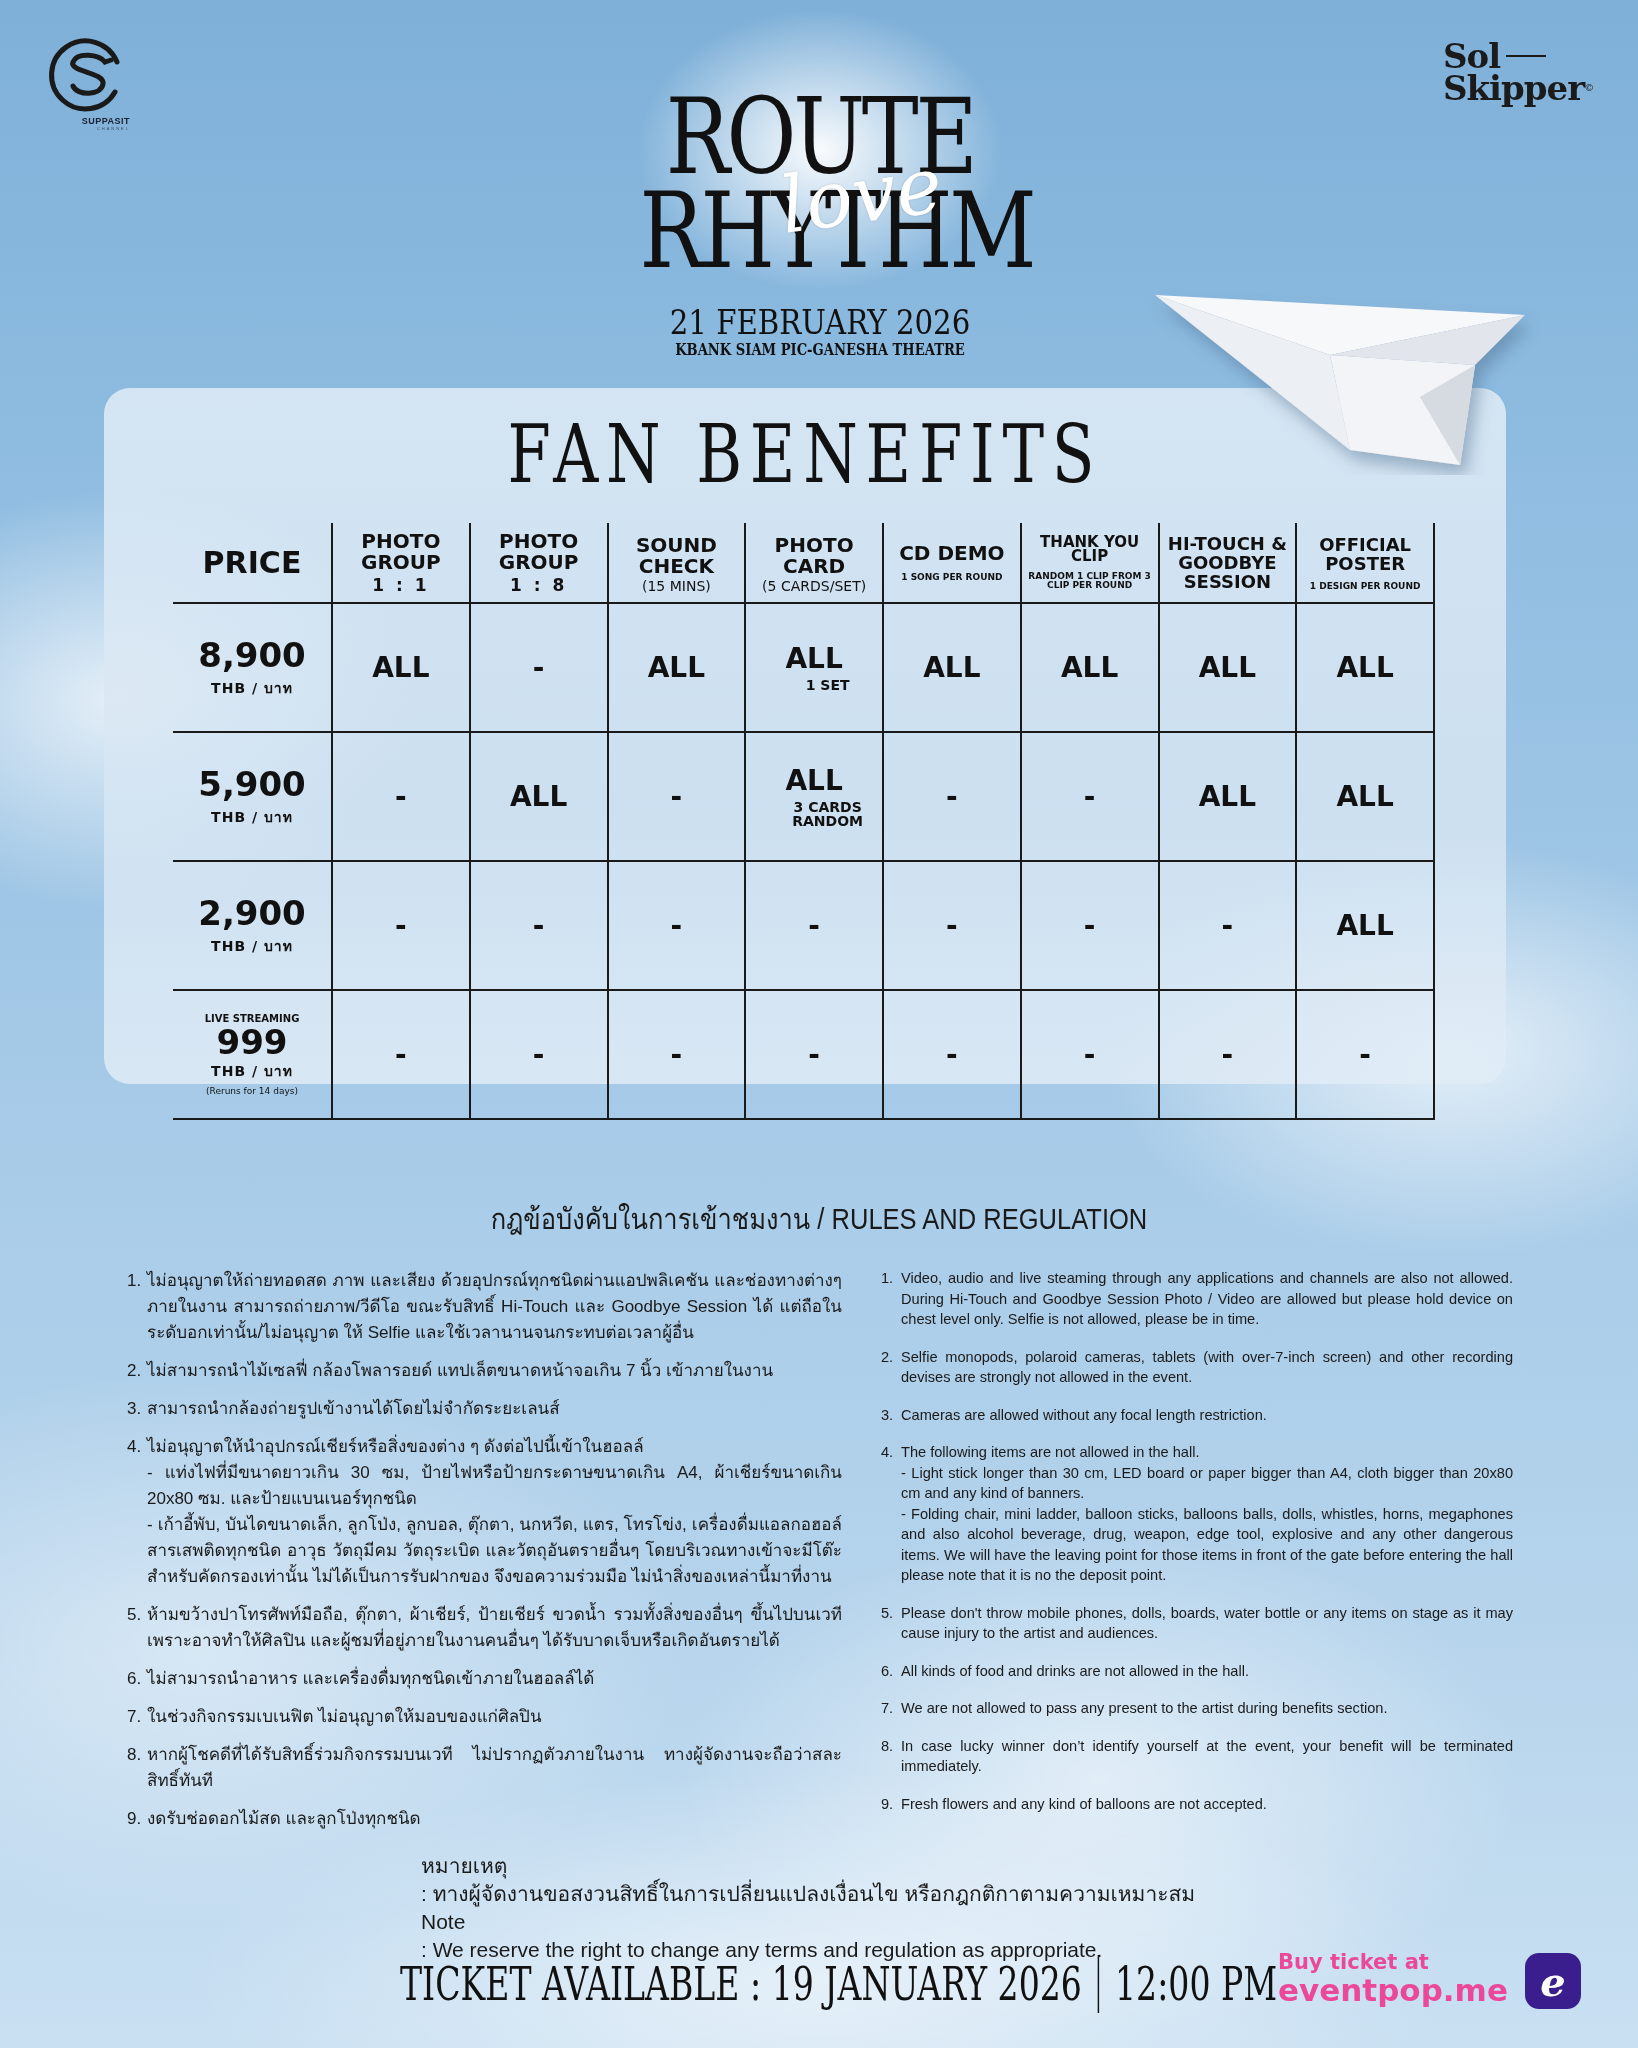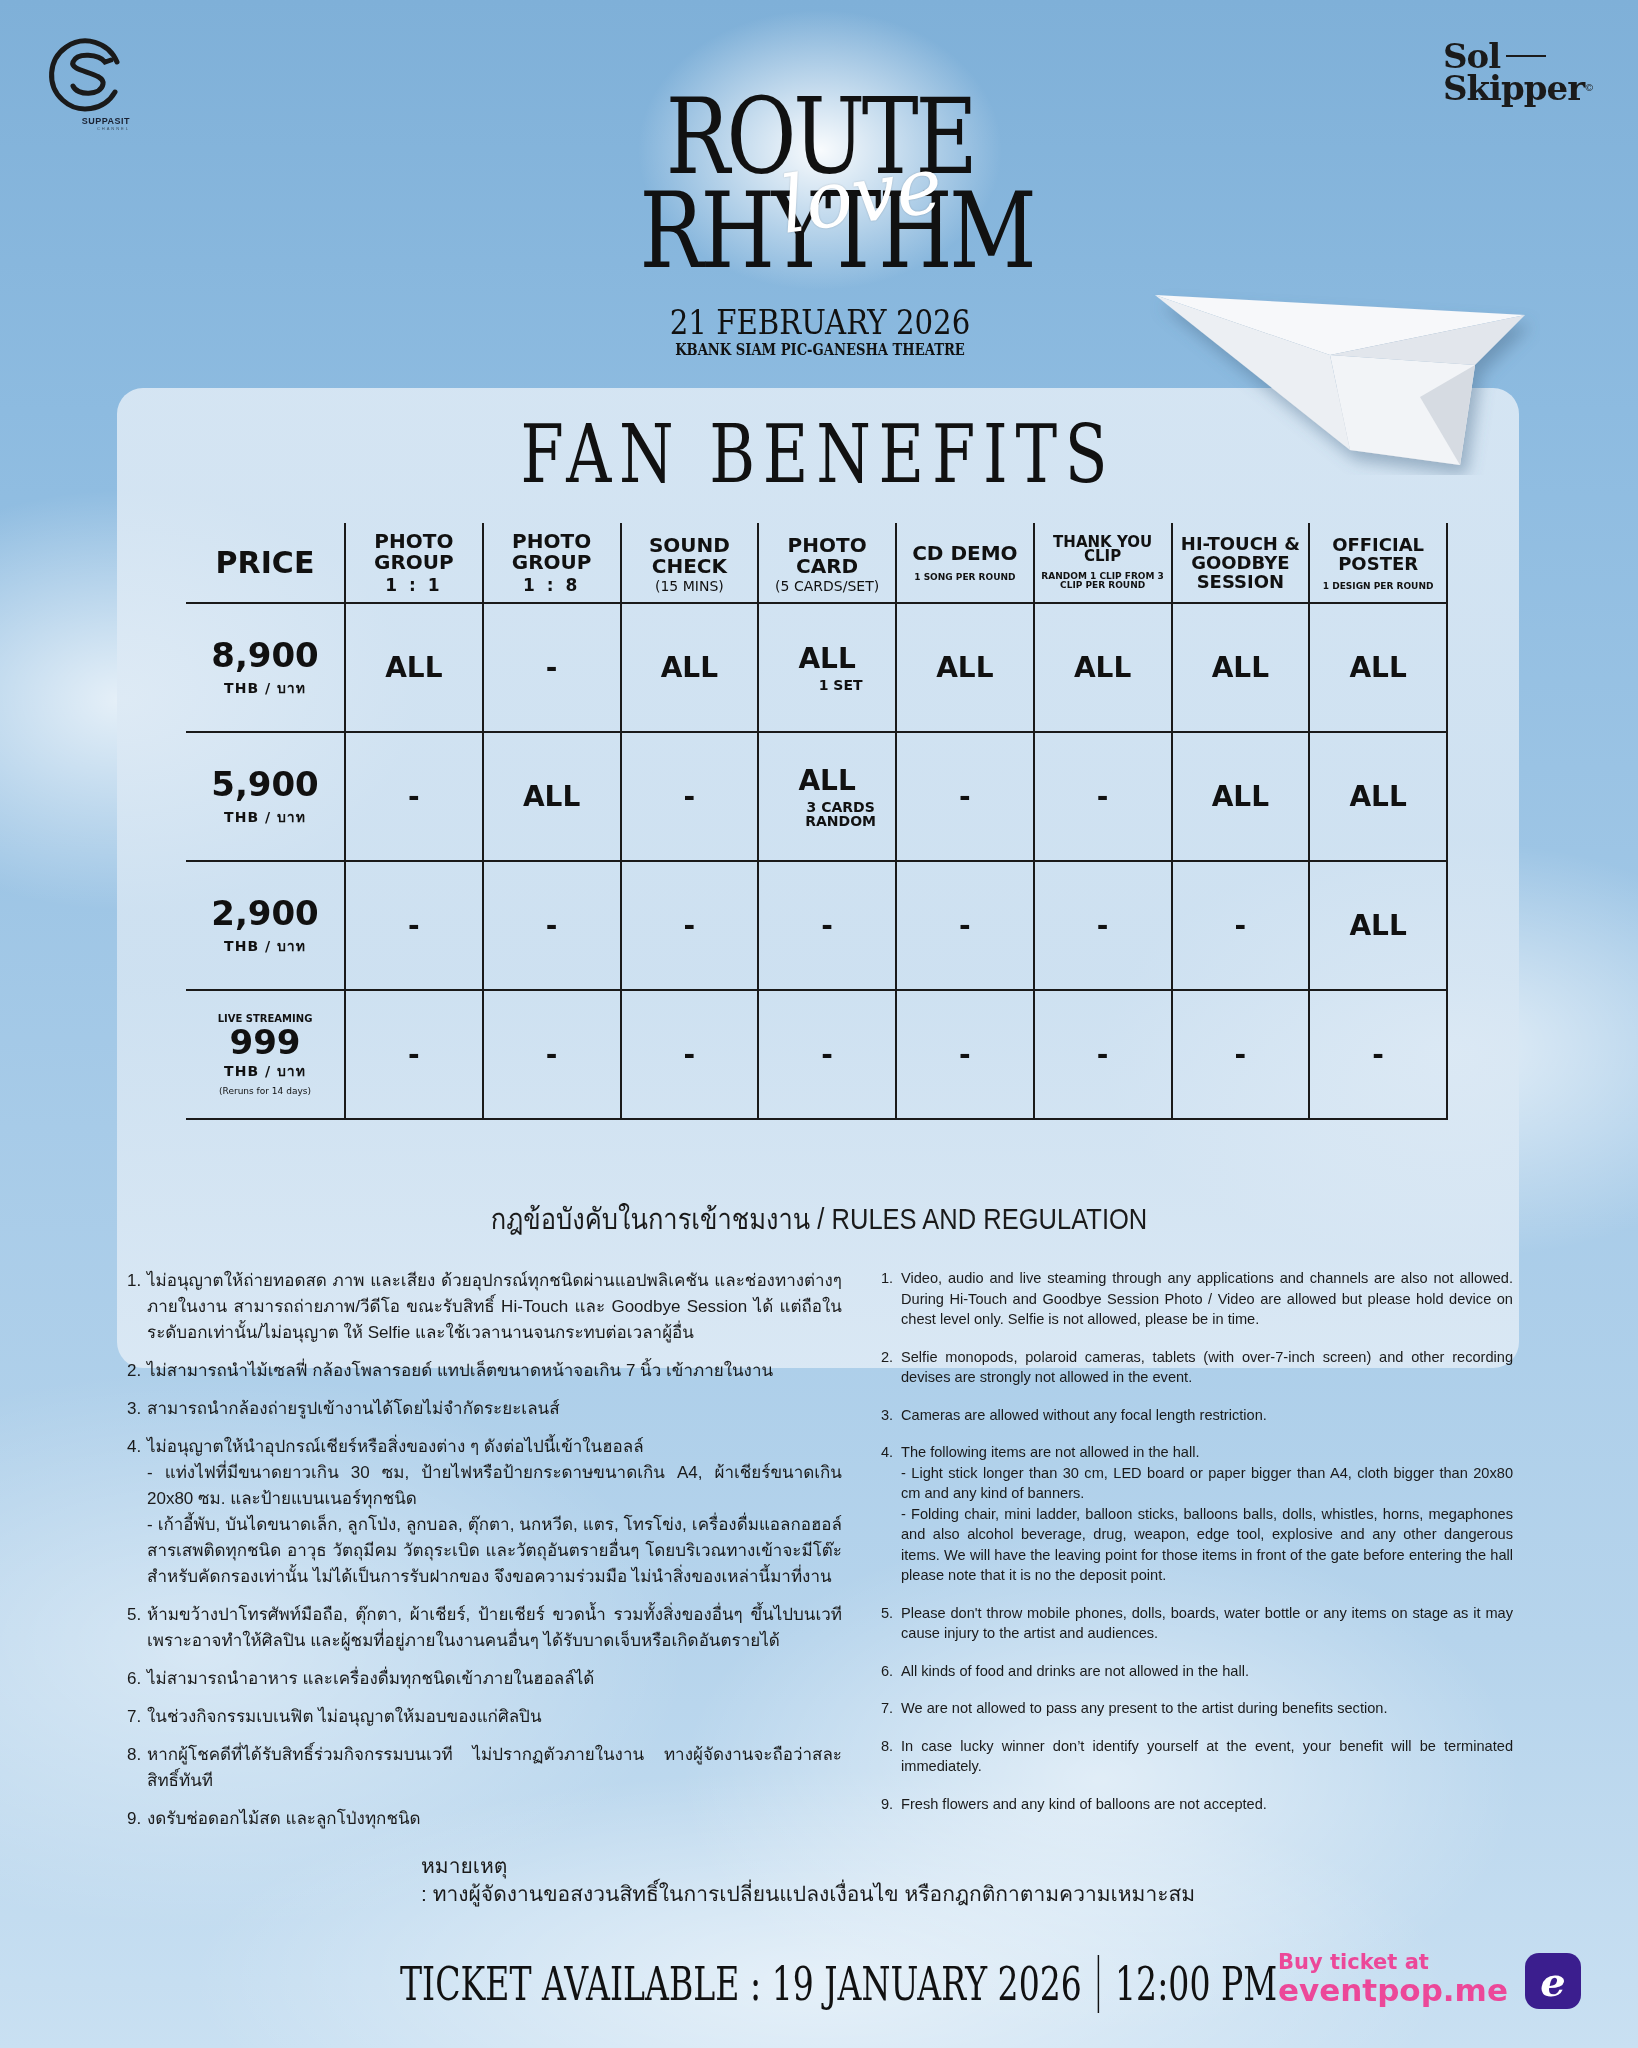--- a/index.html
+++ b/index.html
@@ -32,21 +32,21 @@
   .event-title { position: absolute; left: 600px; top: 90px; width: 440px; text-align: center; }
   .event-title .line { font-family: "DejaVu Serif", serif; font-weight: 400; font-size: 104px; line-height: 94px; letter-spacing: -4px; transform: scaleX(0.82); transform-origin: center; color: #111; }
   .event-title .script { position: absolute; left: 180px; top: 60px; font-family: "DejaVu Serif", serif; font-style: italic; font-size: 78px; color: #ffffff; transform: rotate(-8deg); text-shadow: 0 0 2px rgba(0,0,0,0.2); }
   .event-date { position: absolute; left: 600px; top: 302px; width: 440px; text-align: center; font-family: "DejaVu Serif", serif; font-size: 34px; transform: scaleX(0.86); color: #111; }
   .event-venue { position: absolute; left: 600px; top: 340px; width: 440px; text-align: center; font-family: "DejaVu Serif", serif; font-size: 16px; transform: scaleX(0.82); color: #111; font-weight: 700; }
 
   .paper-plane { position: absolute; left: 1150px; top: 285px; width: 390px; height: 190px; }
 
   
   .panel {
-    position: absolute; left: 117px; top: 388px; width: 1402px; height: 980px;
+    position: absolute; left: 104px; top: 388px; width: 1402px; height: 696px;
     border-radius: 26px;
     background: linear-gradient(180deg, rgba(225,236,246,0.85) 0%, rgba(215,230,243,0.82) 60%, rgba(225,236,246,0.85) 100%);
   }
   .panel-title { position: absolute; left: 0; top: 20px; width: 100%; text-align: center; font-family: "DejaVu Serif", serif; font-size: 80px; letter-spacing: 10px; color: #111; transform: scaleX(0.78); }
 
   table.benefits {
     position: absolute; left: 69px; top: 135px;
     border-collapse: collapse; table-layout: fixed;
     width: 1262px;
   }
@@ -413,20 +413,24 @@
         <span class="txt">Fresh flowers and any kind of balloons are not accepted.</span>
       </li>
   </ol>
 </div>
 
 <div class="note-block">
   <div class="row">
       <span class="lbl">หมายเหตุ</span>
       <span>: ทางผู้จัดงานขอสงวนสิทธิ์ในการเปลี่ยนแปลงเงื่อนไข หรือกฎกติกาตามความเหมาะสม</span>
     </div>
+  <div class="row">
+      <span class="lbl">Note</span>
+      <span>: We reserve the right to change any terms and regulation as appropriate.</span>
+    </div>
 </div>
 
 <div class="ticket-line">
   <span>TICKET AVAILABLE : 19 JANUARY 2026</span>
   <span class="sep"></span>
   <span>12:00 PM</span>
 </div>
 
 <div class="buy">
   <div class="l1">Buy ticket at</div>

